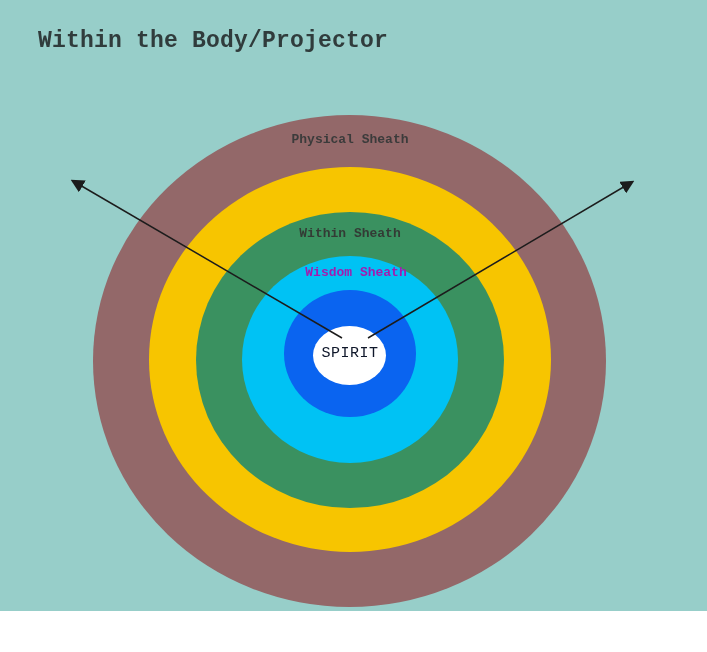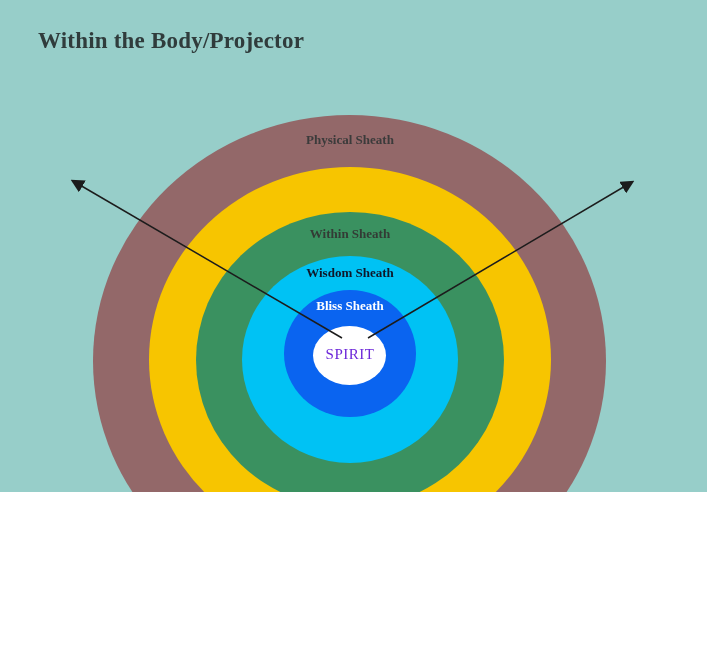--- a/index.html
+++ b/index.html
@@ -1,21 +1,21 @@
 <!DOCTYPE html>
 <html><head>
 <meta charset="utf-8">
 <style>
   html, body { margin: 0; padding: 0; }
   .canvas {
     position: relative;
     width: 707px;
-    height: 492px;
+    height: 611px;
     overflow: hidden;
-    font-family: Liberation Serif, serif;
+    font-family: Liberation Mono, monospace;
   }
   .page-title {
     position: absolute;
     left: 38px;
     top: 28px;
     margin: 0;
     font-size: 23px;
     font-weight: bold;
     letter-spacing: 0.2px;
   }
@@ -69,23 +69,22 @@
 
   <div class="ring ring-0" style="background-color: rgb(147, 104, 105);"></div>
   <div class="ring ring-1" style="background-color: rgb(247, 197, 0);"></div>
   <div class="ring ring-2" style="background-color: rgb(58, 145, 96);"></div>
   <div class="ring ring-3" style="background-color: rgb(0, 194, 244);"></div>
   <div class="ring ring-4" style="background-color: rgb(10, 100, 240);"></div>
   <div class="ring ring-center" style="background-color: rgb(255, 255, 255);"></div>
 
   <span class="ring-label label-0" style="color: rgb(59, 59, 59); text-align: center;">Physical Sheath</span>
   <span class="ring-label label-2" style="color: rgb(51, 59, 53);">Within Sheath</span>
-  <span class="ring-label label-3" style="color: #0f172a;">Wisdom Sheath</span>
-  <span class="ring-label label-4" style="color: rgb(255, 255, 255);">Bliss Sheath</span>
-  <span class="ring-label label-center" style="color: #6d28d9;">SPIRIT</span>
+  <span class="ring-label label-3" style="color: #a21caf; margin-left: 6px;">Wisdom Sheath</span>
+  <span class="ring-label label-center" style="color: #0f172a;">SPIRIT</span>
 
   <svg class="arrows-layer" width="707" height="652" viewBox="0 0 707 652">
     <defs>
       <marker id="arrowhead" viewBox="0 0 10 10" refX="8" refY="5" markerWidth="9" markerHeight="9" orient="auto-start-reverse">
         <path d="M 0 0 L 10 5 L 0 10 z" style="fill: rgb(28, 28, 28);"></path>
       </marker>
     </defs>
     <line class="arrow-line" x1="342" y1="338" x2="73" y2="181" marker-end="url(#arrowhead)" style="stroke: rgb(28, 28, 28);"></line>
     <line class="arrow-line" x1="368" y1="338" x2="632" y2="182" marker-end="url(#arrowhead)" style="stroke: rgb(28, 28, 28);"></line>
   </svg>

